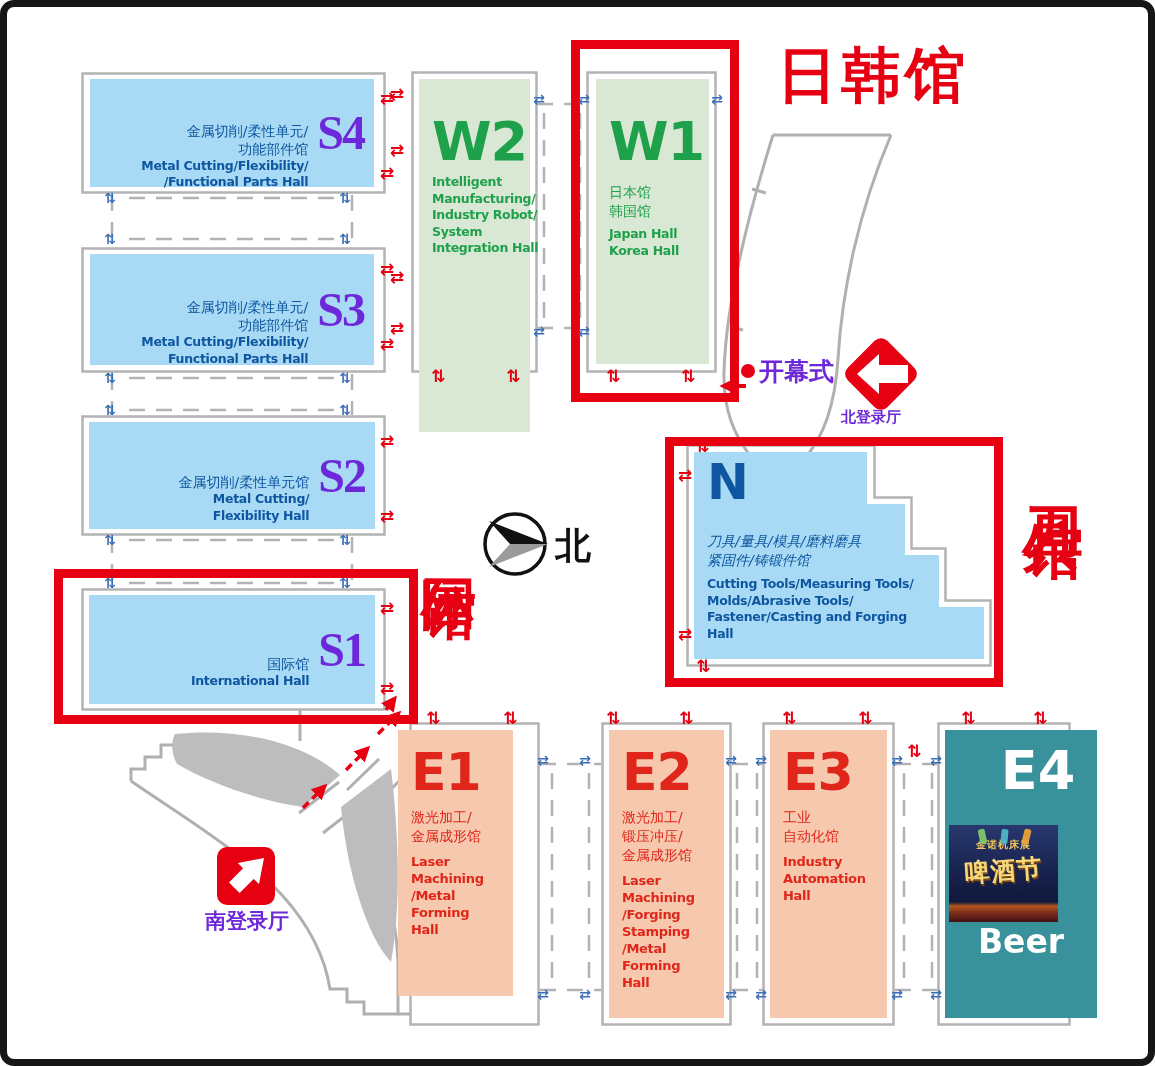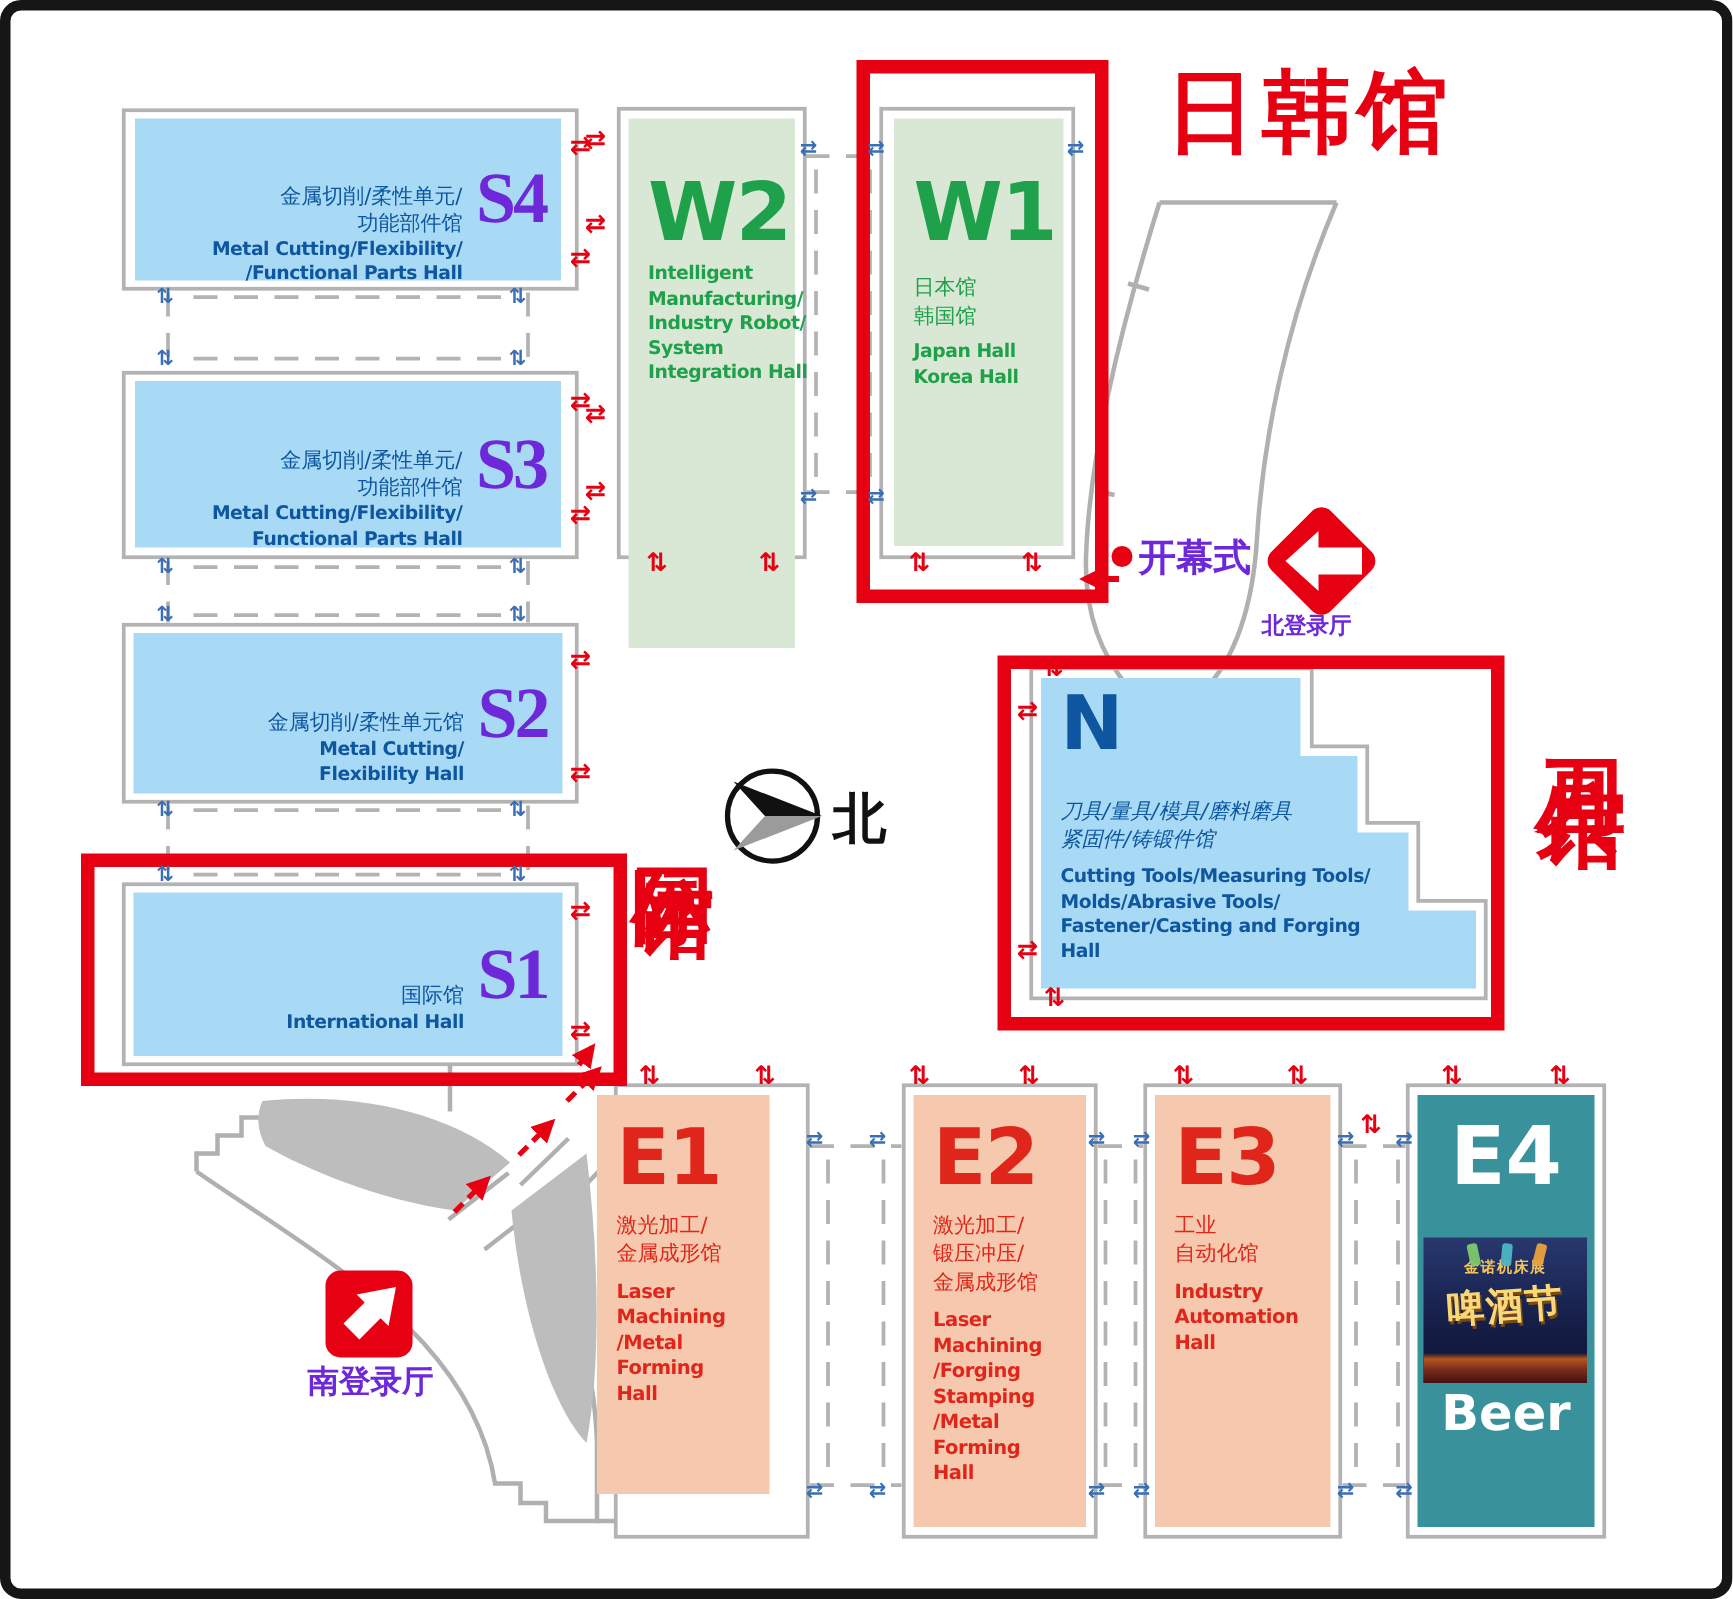--- a/index.html
+++ b/index.html
@@ -212,21 +212,21 @@
 Hall</div>
   </div>
   <div class="fill hall-salmon e-pad" style="left:763px;top:723px;width:117px;height:288px;box-sizing:border-box;">
     <div class="e-big">E3</div>
     <div class="zh">工业
 自动化馆</div>
     <div class="en">Industry
 Automation
 Hall</div>
   </div>
-  <div class="fill hall-teal" id="hall-e4" style="left:938px;top:723px;width:118px;height:288px;">
+  <div class="fill hall-teal" id="hall-e4" style="left:938px;top:723px;width:118px;height:288px;padding-left:34px;">
     <div class="e4-big">E4</div>
     <div id="poster">
       <span class="bottle" style="left:30px;background:#7ec86e;transform:rotate(-12deg);"></span>
       <span class="bottle" style="left:52px;background:#4db6c4;transform:rotate(5deg);"></span>
       <span class="bottle" style="left:74px;background:#e8a23c;transform:rotate(14deg);"></span>
       <div class="banner">金诺机床展</div>
       <div class="title">啤酒节</div>
       <div class="crowd"></div>
     </div>
     <div class="beer" style="position:absolute;left:0;top:188px;width:100%;">Beer</div>

